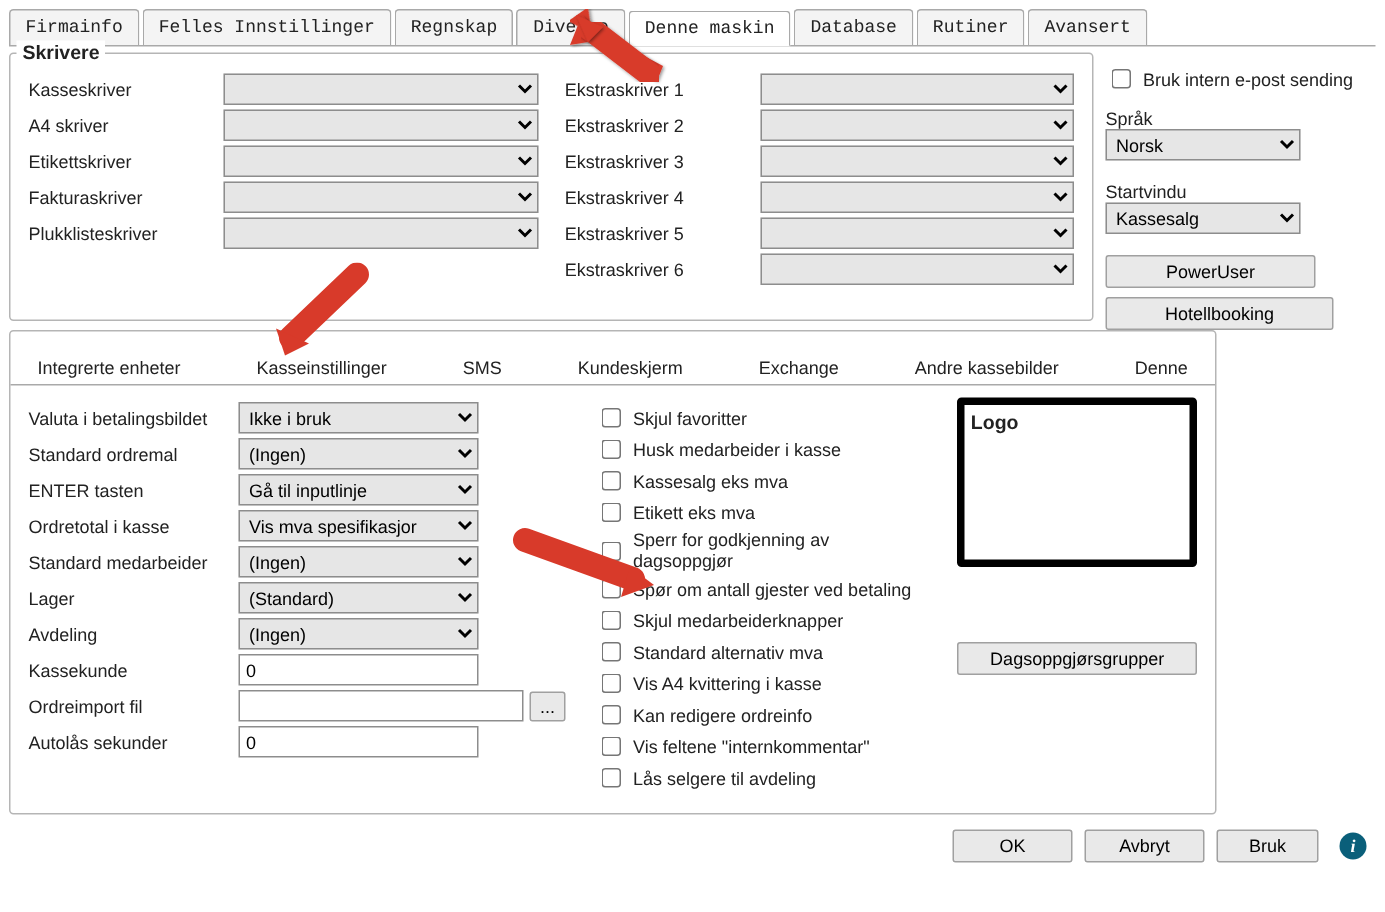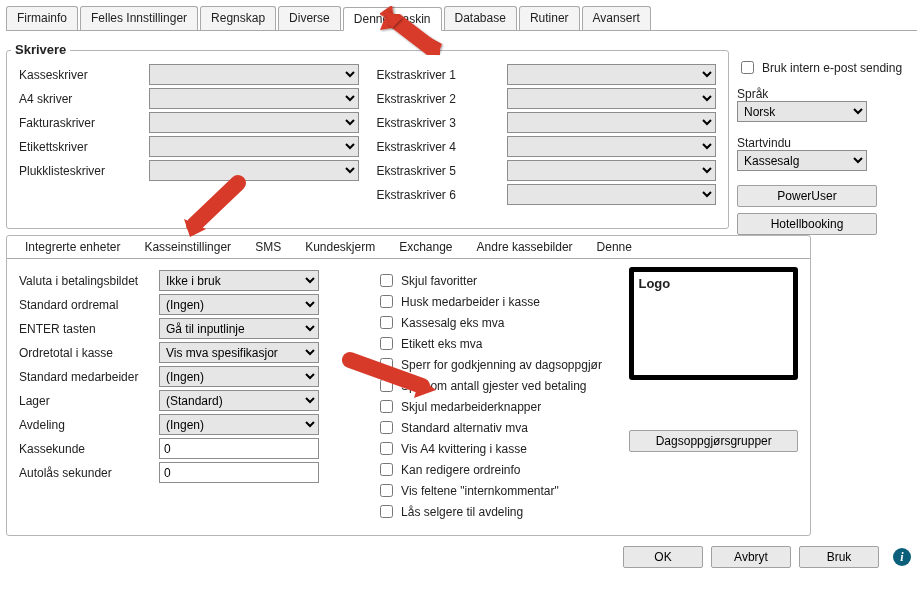--- a/index.html
+++ b/index.html
@@ -6,21 +6,21 @@
   body {
     margin: 0;
     padding: 6px;
     font-family: Tahoma, Arial, sans-serif;
     font-size: 12px;
     color: #222;
     background: #fff;
     width: 923px;
     height: 608px;
   }
-  .tabbar { display: flex; border-bottom: 1px solid #a9a9a9; margin-bottom: 19px; }
+  .tabbar { display: flex; border-bottom: 1px solid #a9a9a9; margin-bottom: 4px; font-family: Liberation Mono, monospace; }
   .tabbar .tab {
     padding: 4px 10px;
     border: 1px solid #a9a9a9;
     border-bottom: none;
     margin-right: 2px;
     background: #f4f4f4;
     cursor: pointer;
     border-radius: 3px 3px 0 0;
   }
   .tabbar .tab.active { background: #fff; border-bottom: 1px solid #fff; position: relative; top: 1px; }
@@ -62,21 +62,21 @@
     padding: 3px 10px;
     cursor: pointer;
     border-radius: 2px;
   }
   .chkrow { display:flex; align-items:center; gap:5px; margin:2px 0; font-size:12px; }
   .top-row { display:flex; gap:8px; }
   .printers { flex:1; }
   .side-col { width:180px; padding-top:6px; }
   .sub-area { display:flex; gap:8px; }
   .sub-left { width:805px; border:1px solid #b5b5b5; border-radius:3px; padding:0 12px 12px 12px; }
-  .sub-tabs { display:flex; border-bottom:1px solid #a9a9a9; margin:0 -12px 8px -12px; padding:0 6px; }
+  .sub-tabs { display:flex; border-bottom:1px solid #a9a9a9; margin:13px -12px 8px -12px; padding:0 6px;justify-content:space-between; }
   .sub-tabs .tab { padding:4px 12px; }
   .printers-inner { display:flex; gap:18px; }
   .printers-col { flex:1; }
   .printers-col .row .lbl { width:130px; }
   .printers-col .row .combo { flex:1; }
   .side-col .combo { width:130px; display:block; }
   .sub-cols { display:flex; gap:20px; }
   .form-col { width:390px; }
   .form-col .row .lbl { width:140px; }
   .form-col .row .combo, .form-col .row .input { width:160px; }
@@ -115,25 +115,25 @@
       <div class="printers-col" id="printers-left">
           <div class="row">
             <span class="lbl">Kasseskriver</span>
             <select class="combo"><option></option></select>
           </div>
           <div class="row">
             <span class="lbl">A4 skriver</span>
             <select class="combo"><option></option></select>
           </div>
           <div class="row">
+            <span class="lbl">Etikettskriver</span>
+            <select class="combo"><option></option></select>
+          </div>
+          <div class="row">
             <span class="lbl">Fakturaskriver</span>
-            <select class="combo"><option></option></select>
-          </div>
-          <div class="row">
-            <span class="lbl">Etikettskriver</span>
             <select class="combo"><option></option></select>
           </div>
           <div class="row">
             <span class="lbl">Plukklisteskriver</span>
             <select class="combo"><option></option></select>
           </div>
         </div>
       <div class="printers-col" id="printers-right">
           <div class="row">
             <span class="lbl">Ekstraskriver 1</span>
@@ -173,21 +173,21 @@
         <option>Norsk</option>
       </select>
     </div>
     <div style="margin-top:14px;">
       <span class="lbl">Startvindu</span>
       <select class="combo">
         <option>Kassesalg</option>
       </select>
     </div>
     <button class="btn" style="width:140px;margin-top:14px;">PowerUser</button>
-    <button class="btn" style="width:140px;margin-top:6px;">Hotellbooking</button>
+    <button class="btn" style="width:152px;margin-top:6px;">Hotellbooking</button>
   </div>
 </div>
 
 <div class="sub-area">
   <div class="sub-left">
     <div class="sub-tabs" id="sub-tabbar">
         <div class="tab">Integrerte enheter</div>
         <div class="tab active">Kasseinstillinger</div>
         <div class="tab">SMS</div>
         <div class="tab">Kundeskjerm</div>
@@ -223,20 +223,25 @@
           </div>
           <div class="row">
             <span class="lbl">Avdeling</span>
             <select class="combo"><option>(Ingen)</option></select>
           </div>
           <div class="row">
             <span class="lbl">Kassekunde</span>
             <input class="input" value="0" style="">
           </div>
           <div class="row">
+            <span class="lbl">Ordreimport fil</span>
+            <input class="input" style="width: 190px;" value="">
+            <button class="btn" style="padding:2px 6px;margin-left:4px;">...</button>
+          </div>
+          <div class="row">
             <span class="lbl">Autolås sekunder</span>
             <input class="input" value="0" style="">
           </div>
         </div>
       <div class="check-col" id="check-col">
           <div class="chkrow">
             <input type="checkbox" style="">
             <span>Skjul favoritter</span>
           </div>
           <div class="chkrow">
@@ -291,21 +296,21 @@
         </div>
         <button class="btn" style="width:100%;margin-top:50px;">Dagsoppgjørsgrupper</button>
       </div>
     </div>
   </div>
 </div>
 
 <div class="footer">
   <button class="btn" style="width:80px;">OK</button>
   <button class="btn" style="width:80px;">Avbryt</button>
-  <button class="btn" style="width:80px;">Bruk</button>
+  <button class="btn" style="width:68px;">Bruk</button>
   <span class="info-icon">i</span>
 </div>
 
 <svg class="arrow" style="left:380px;top:6px;" width="70" height="60">
   <defs>
       <filter id="s1">
         <feDropShadow dx="1" dy="1" stdDeviation="1" flood-opacity="0.4"></feDropShadow>
       </filter>
     </defs>
   <polygon points="2,2 18,2 10,18" fill="#d83a2a" transform="translate(0,0) rotate(-35 10 10)" filter="url(#s1)"></polygon>

